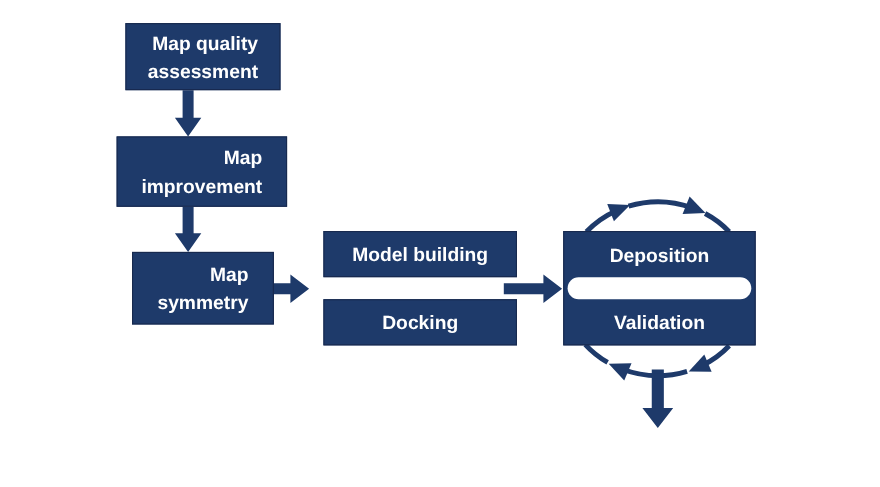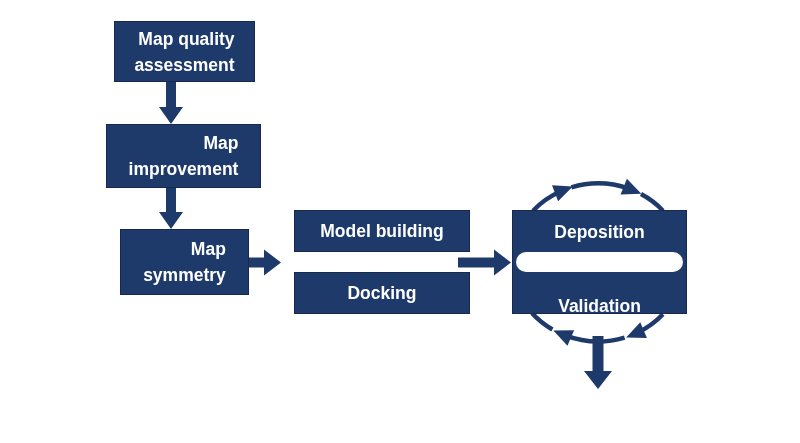--- a/index.html
+++ b/index.html
@@ -48,21 +48,21 @@
     border:1px solid var(--node-border);
   }
   .glabel{
     position:absolute;left:0;right:0;
     color:var(--text);
     font-weight:700;font-size:17.5px;line-height:26px;
     display:flex;align-items:center;justify-content:center;
     text-align:center;
   }
   .gtop{top:0;height:42px;}
-  .gbottom{top:61px;height:42px;margin-top:13px;}
+  .gbottom{top:61px;height:42px;}
   .whitebar{
     position:absolute;
     left:3px;right:3px;top:41px;height:20px;
     background:var(--background);
     border-radius:10px;
   }
 </style>
 </head>
 <body>
 

